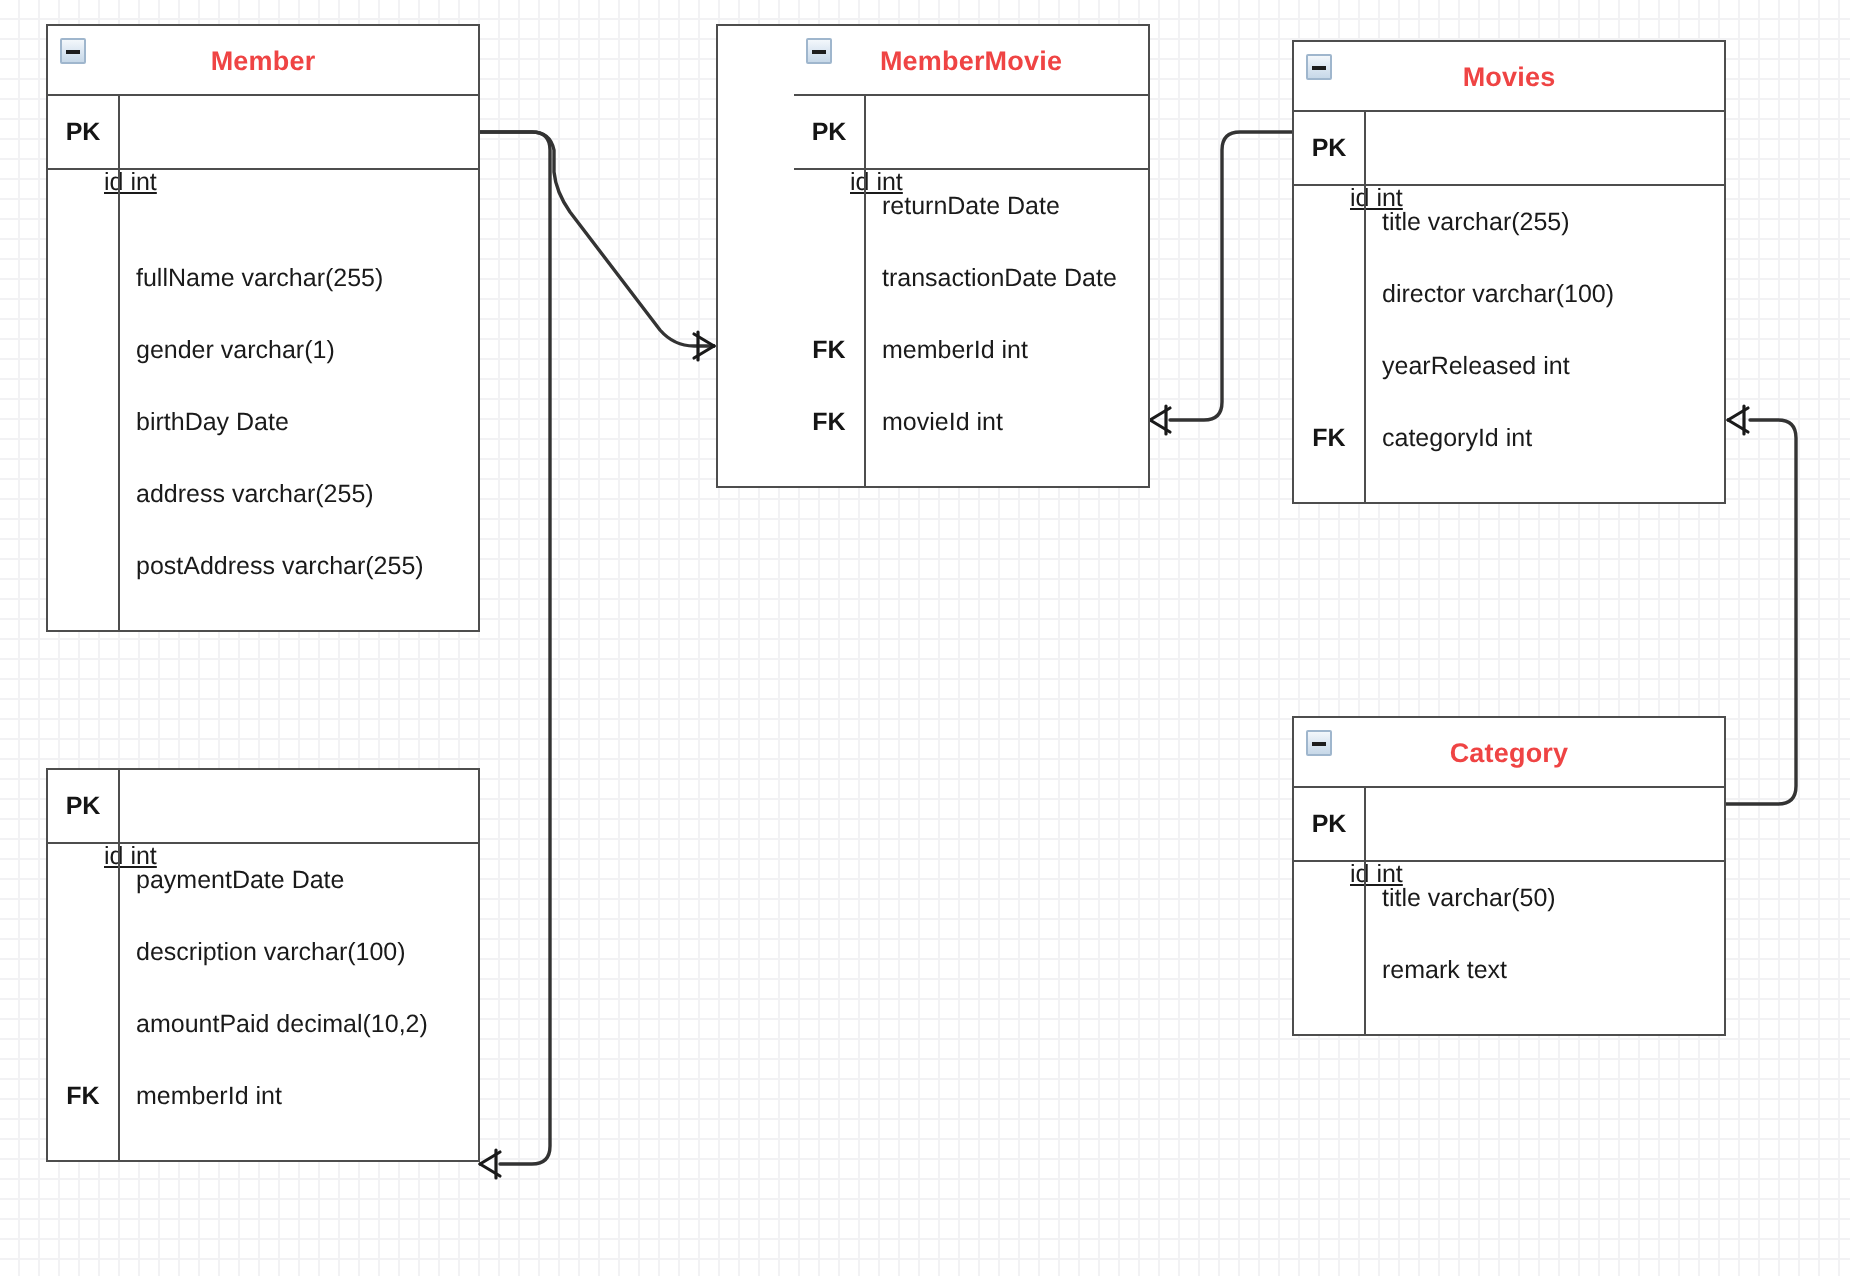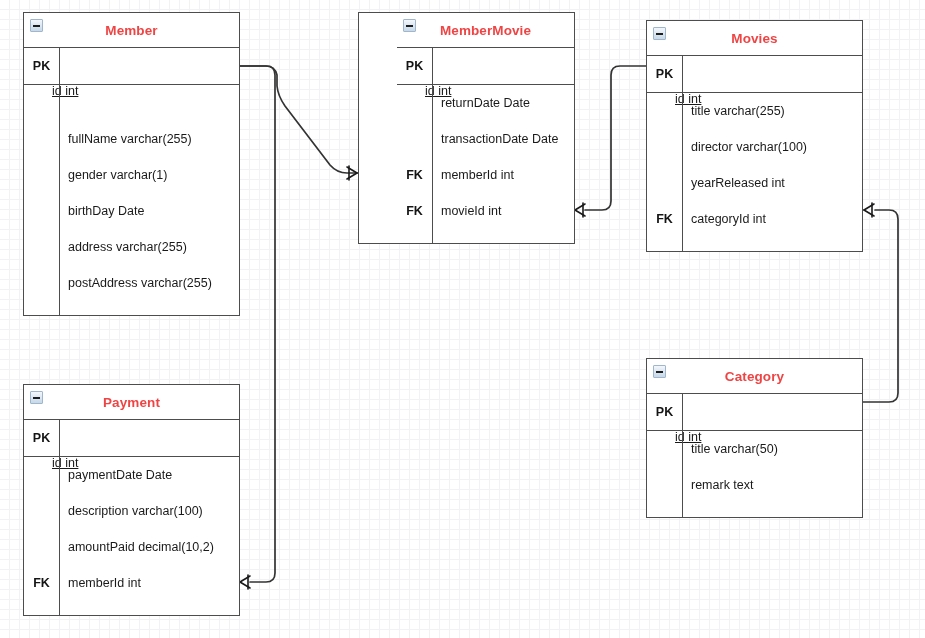--- a/index.html
+++ b/index.html
@@ -258,26 +258,20 @@
       <div class="key-cell">FK</div>
       <div class="name-cell">categoryId int</div>
     </div>
     <div class="spacer-row">
       <div class="key-cell"></div>
       <div class="name-cell"></div>
     </div>
   </div>
 
   <div class="entity" style="left:23px; top:384px; width:217px;">
-    <div class="ent-header">
-      <span class="collapse-btn">
-          <i></i>
-        </span>
-      <span class="ent-title">Payment</span>
-    </div>
     <div class="pk-row">
       <div class="key-cell">PK</div>
       <div class="name-cell">id int</div>
     </div>
     <div class="attr-row">
       <div class="key-cell"></div>
       <div class="name-cell">paymentDate Date</div>
     </div>
     <div class="attr-row">
       <div class="key-cell"></div>

